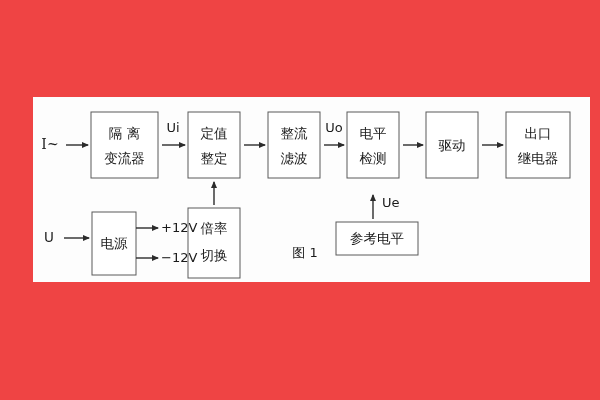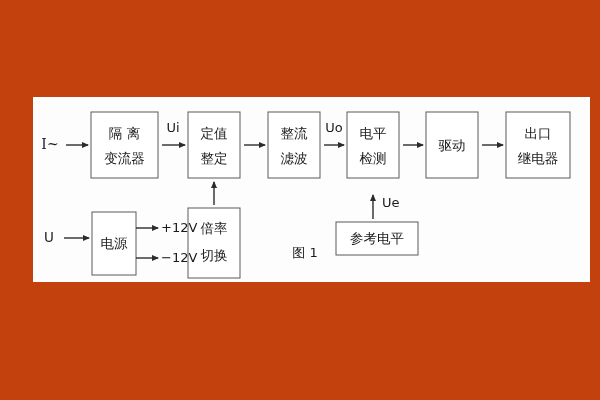--- a/index.html
+++ b/index.html
@@ -4,21 +4,21 @@
 <style>
   html, body {
     margin: 0;
     padding: 0;
     background: #ffffff;
   }
   #page {
     position: relative;
     width: 600px;
     height: 400px;
-    background: #c2410c;
+    background: #ef4444;
     font-family: "DejaVu Sans", "Liberation Sans", sans-serif;
     overflow: hidden;
   }
   
   #panel {
     position: absolute;
     left: 33px;
     top: 97px;
     width: 557px;
     height: 185px;

